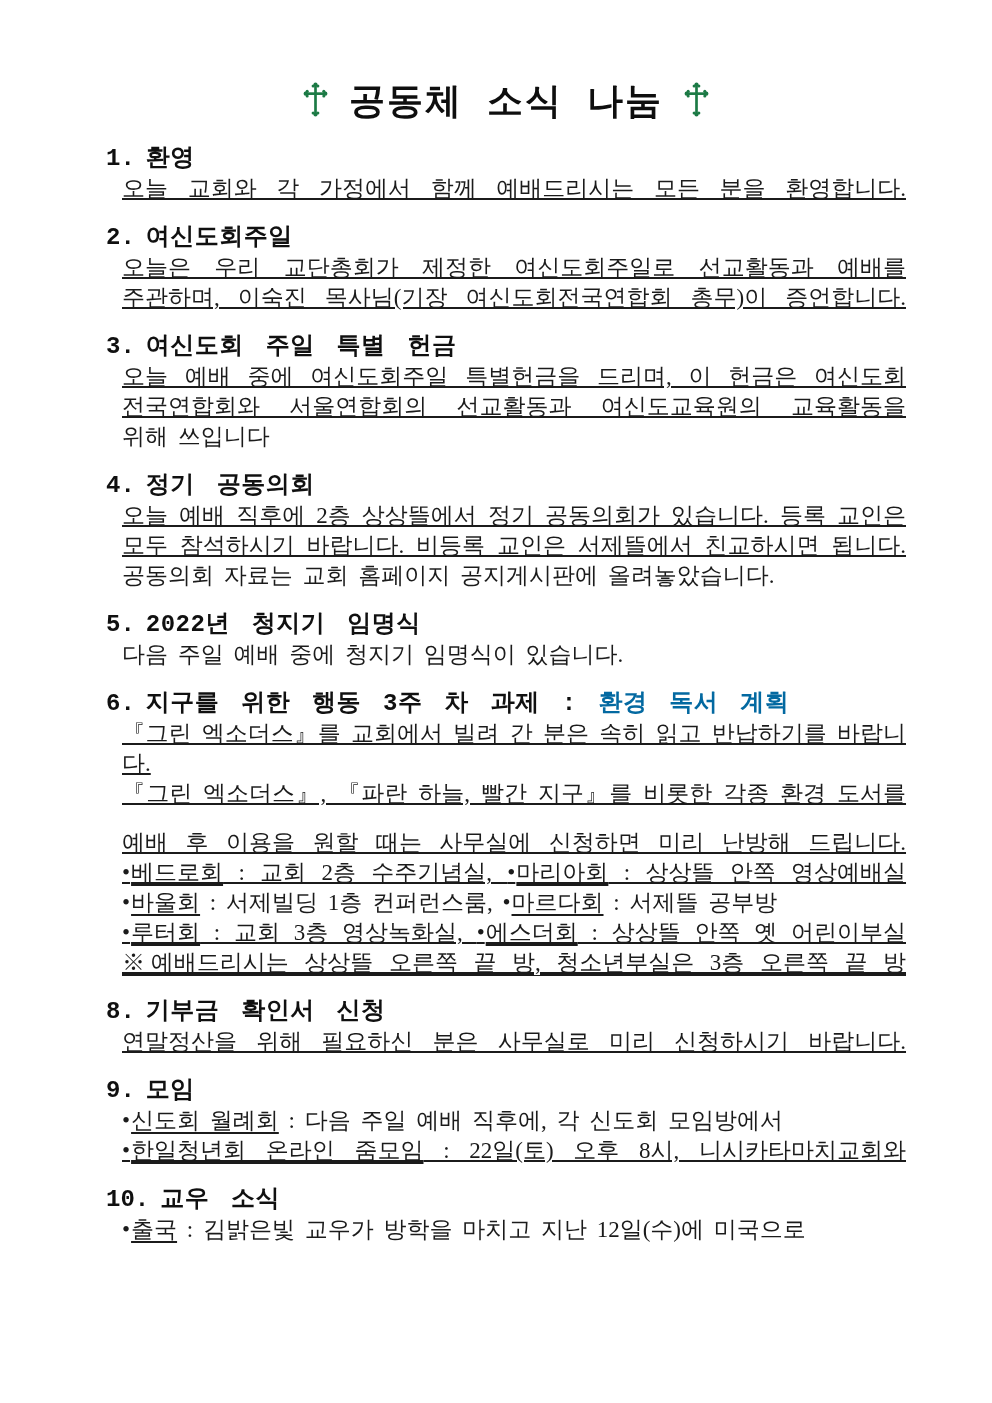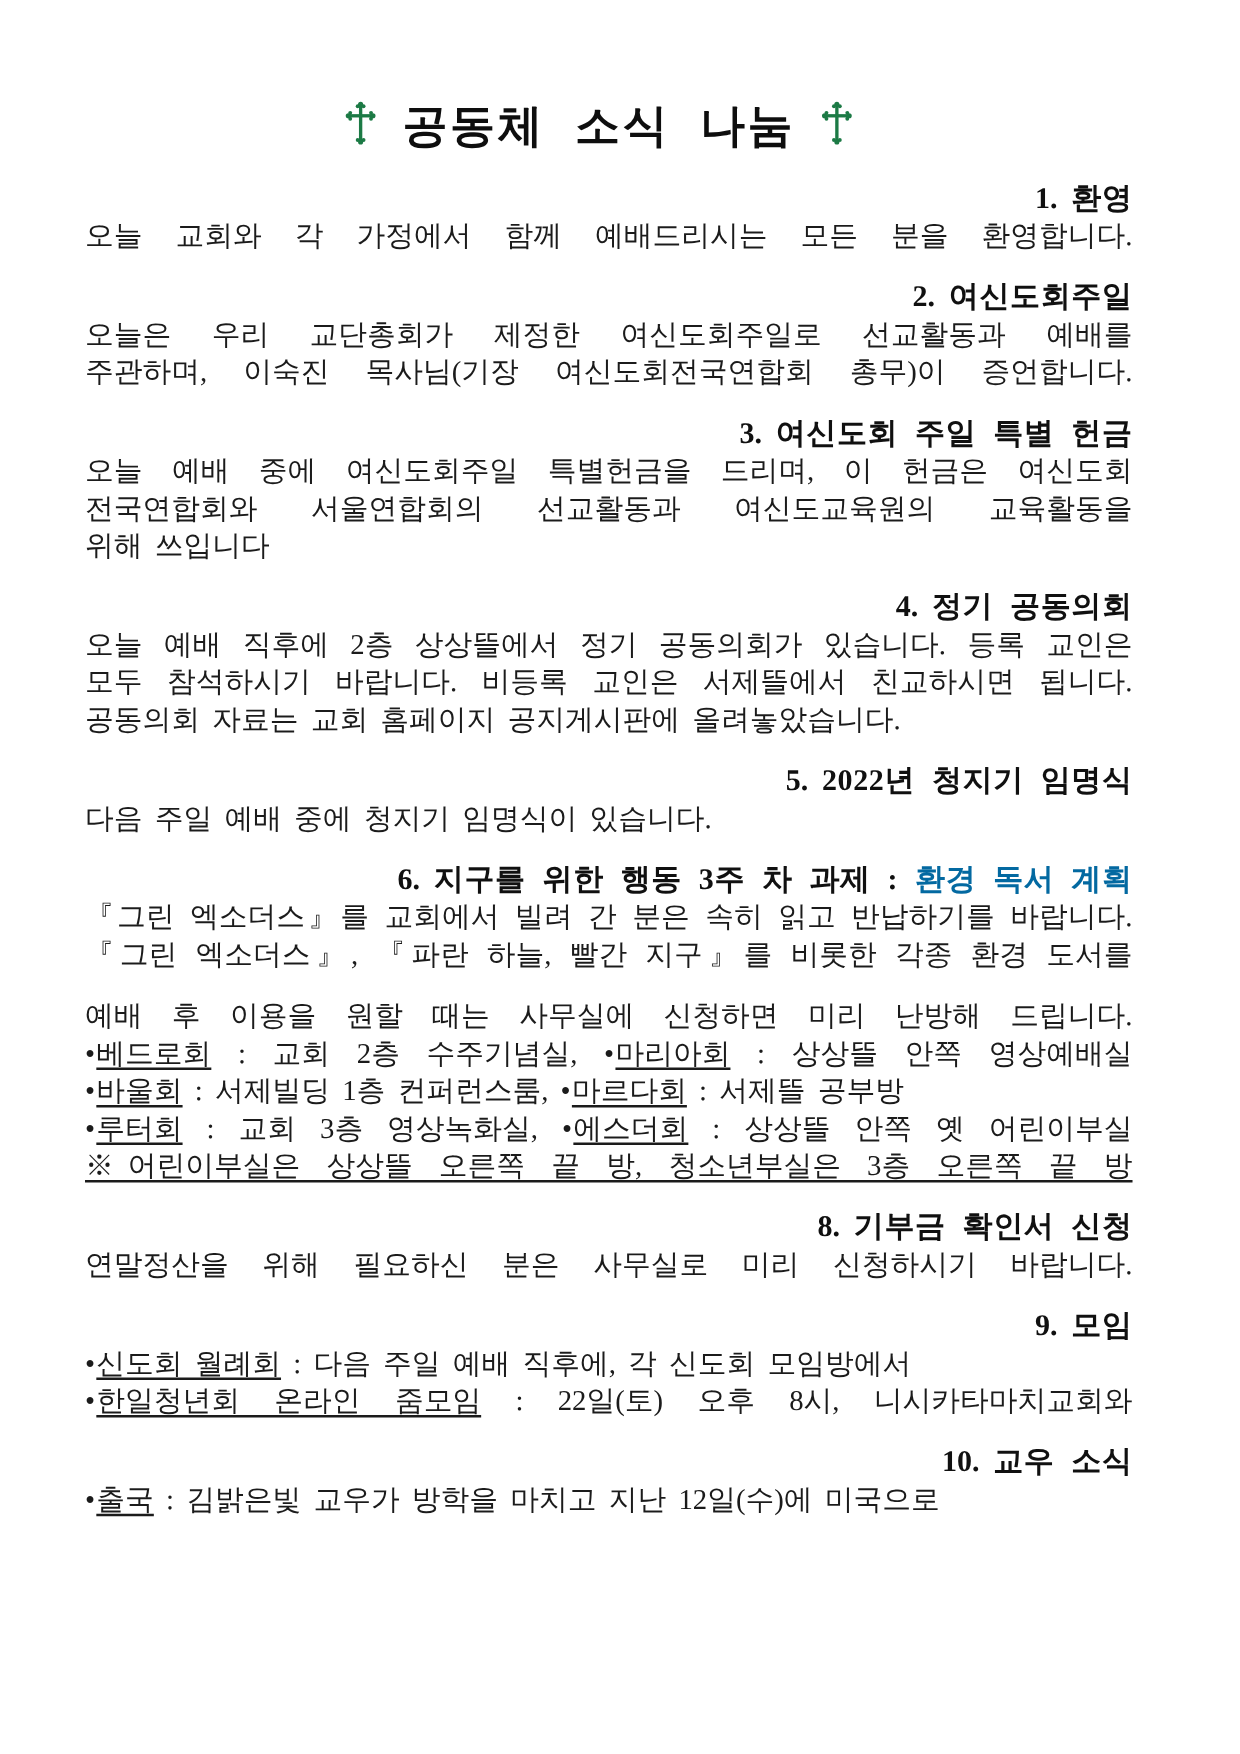--- a/index.html
+++ b/index.html
@@ -11,21 +11,21 @@
     width: 992px;
     height: 1403px;
     font-family: "Liberation Serif", serif;
     color: #1c1c1c;
     overflow: hidden;
   }
   .page {
     box-sizing: border-box;
     width: 992px;
     height: 1403px;
-    padding: 78px 86px 0 52px;
+    padding: 78px 86px 0 106px;
   }
   .title-row {
     text-align: center;
     white-space: nowrap;
     margin-bottom: 14px;
     height: 52px;
   }
   .doc-title {
     display: inline-block;
     vertical-align: middle;
@@ -39,46 +39,46 @@
     margin: 0 16px;
   }
   .cross {
     display: inline-block;
     vertical-align: middle;
   }
   .section {
     margin-bottom: 19px;
   }
   .heading {
-    font-family: Liberation Serif, serif;
+    font-family: Liberation Mono, monospace;
     font-weight: bold;
     font-size: 24px;
     line-height: 30px;
     color: #101010;
     letter-spacing: 0.5px;
     word-spacing: 7px;
-    text-align: right;
   }
   .num {
     display: inline-block;
     margin-right: 11px;
     letter-spacing: 0;
   }
   .body {
     margin-left: 16px;
     font-size: 23px;
     line-height: 30px;
     word-spacing: 4px;
     color: #1b1b1b;
   }
   .line {
     text-align: justify;
   }
   .line.stretch {
     text-align-last: justify;
+    text-decoration: underline;
   }
   .u {
     text-decoration: underline;
     text-underline-offset: 4px;
     text-decoration-thickness: 1.5px;
   }
   .green {
     color: #0369a1;
   }
   .bullet {
@@ -176,21 +176,21 @@
           <div class="line stretch"><span>『그린 엑소더스』를 교회에서 빌려 간 분은 속히 읽고 반납하기를 바랍니다.</span></div>
           <div class="line stretch"><span>『그린 엑소더스』, 『파란 하늘, 빨간 지구』를 비롯한 각종 환경 도서를</span></div>
         </div>
       </div>
       <div class="section">
         <div class="body">
           <div class="line stretch"><span>예배 후 이용을 원할 때는 사무실에 신청하면 미리 난방해 드립니다.</span></div>
           <div class="line stretch"><span class="bullet">•</span><span class="u">베드로회</span><span> : 교회 2층 수주기념실, </span><span class="bullet">•</span><span class="u">마리아회</span><span> : 상상뜰 안쪽 영상예배실</span></div>
           <div class="line"><span class="bullet">•</span><span class="u">바울회</span><span> : 서제빌딩 1층 컨퍼런스룸, </span><span class="bullet">•</span><span class="u">마르다회</span><span> : 서제뜰 공부방</span></div>
           <div class="line stretch"><span class="bullet">•</span><span class="u">루터회</span><span> : 교회 3층 영상녹화실, </span><span class="bullet">•</span><span class="u">에스더회</span><span> : 상상뜰 안쪽 옛 어린이부실</span></div>
-          <div class="line stretch"><span class="u">※어린이부실은 상상뜰 오른쪽 끝 방, 청소년부실은 3층 오른쪽 끝 방</span></div>
+          <div class="line stretch"><span class="u">※예배드리시는 상상뜰 오른쪽 끝 방, 청소년부실은 3층 오른쪽 끝 방</span></div>
         </div>
       </div>
       <div class="section">
         <div class="heading"><span class="num">8.</span><span><span>기부금 확인서 신청</span></span></div>
         <div class="body">
           <div class="line stretch"><span>연말정산을 위해 필요하신 분은 사무실로 미리 신청하시기 바랍니다.</span></div>
         </div>
       </div>
       <div class="section">
         <div class="heading"><span class="num">9.</span><span><span>모임</span></span></div>

